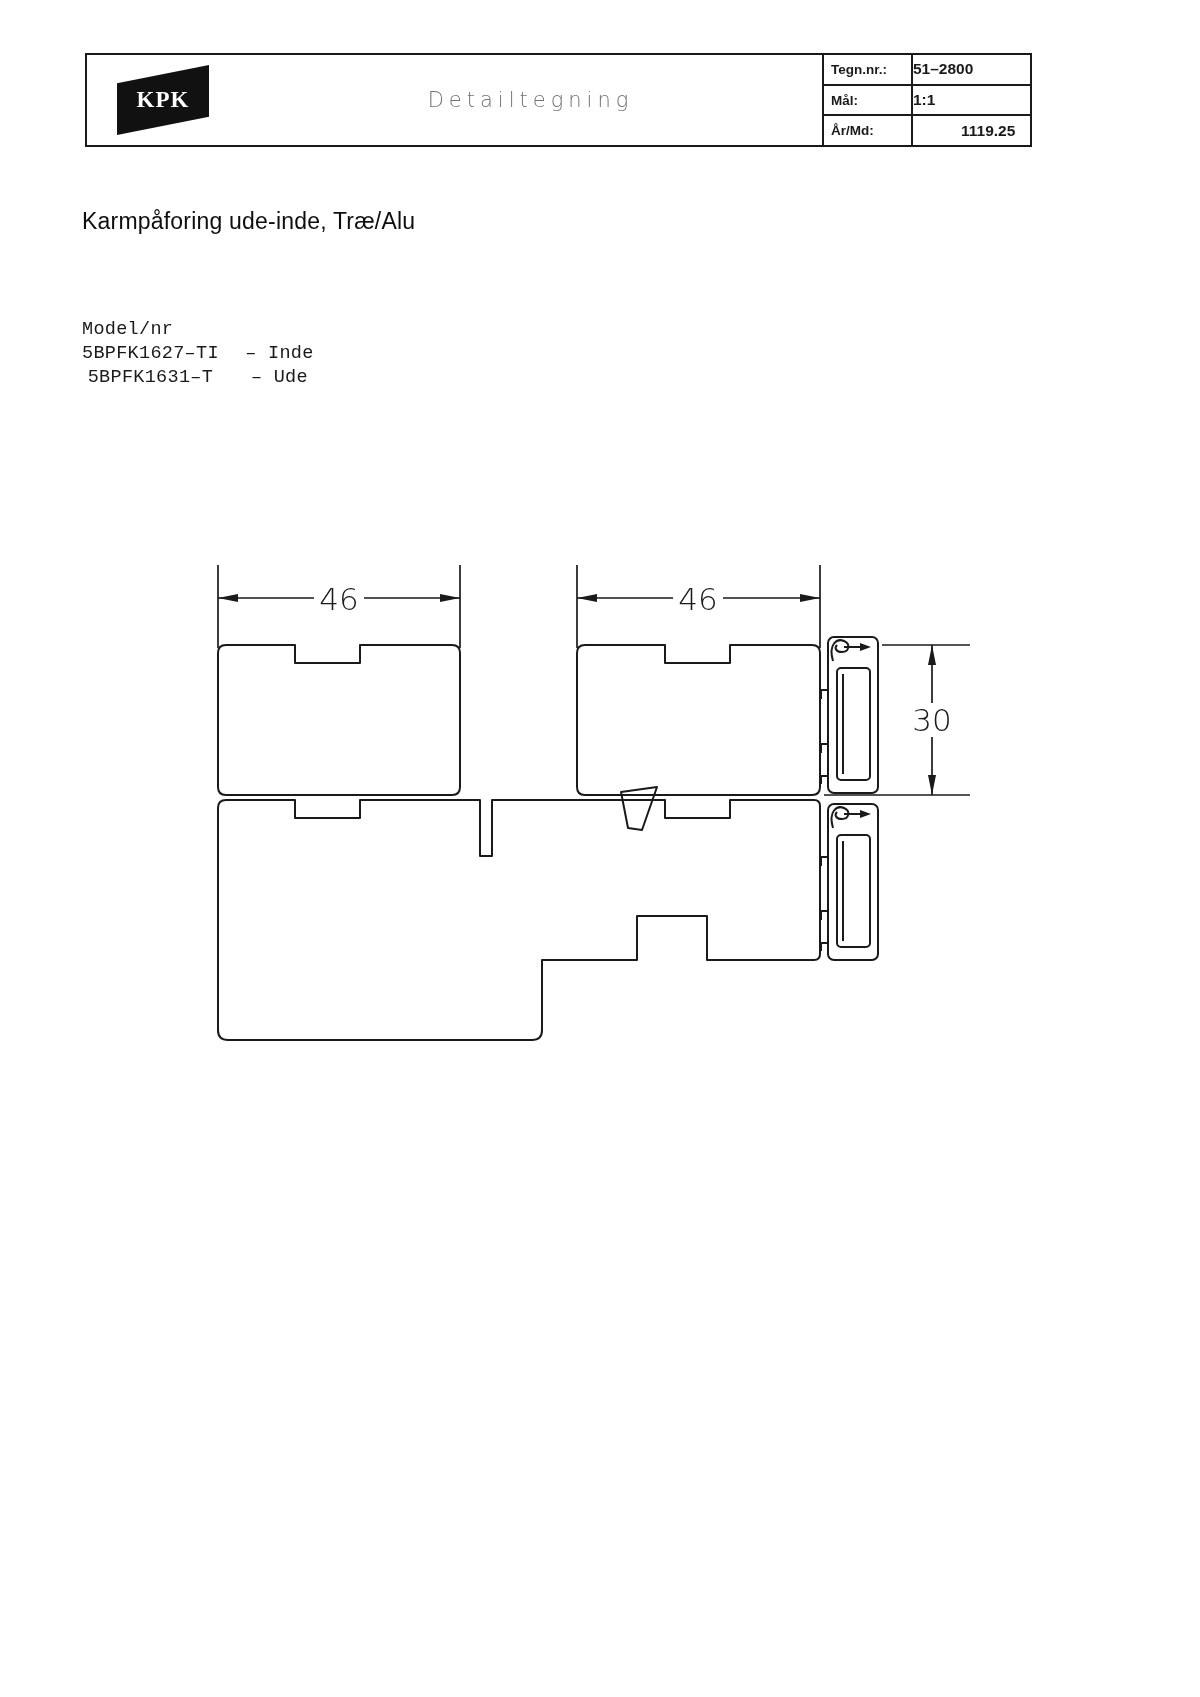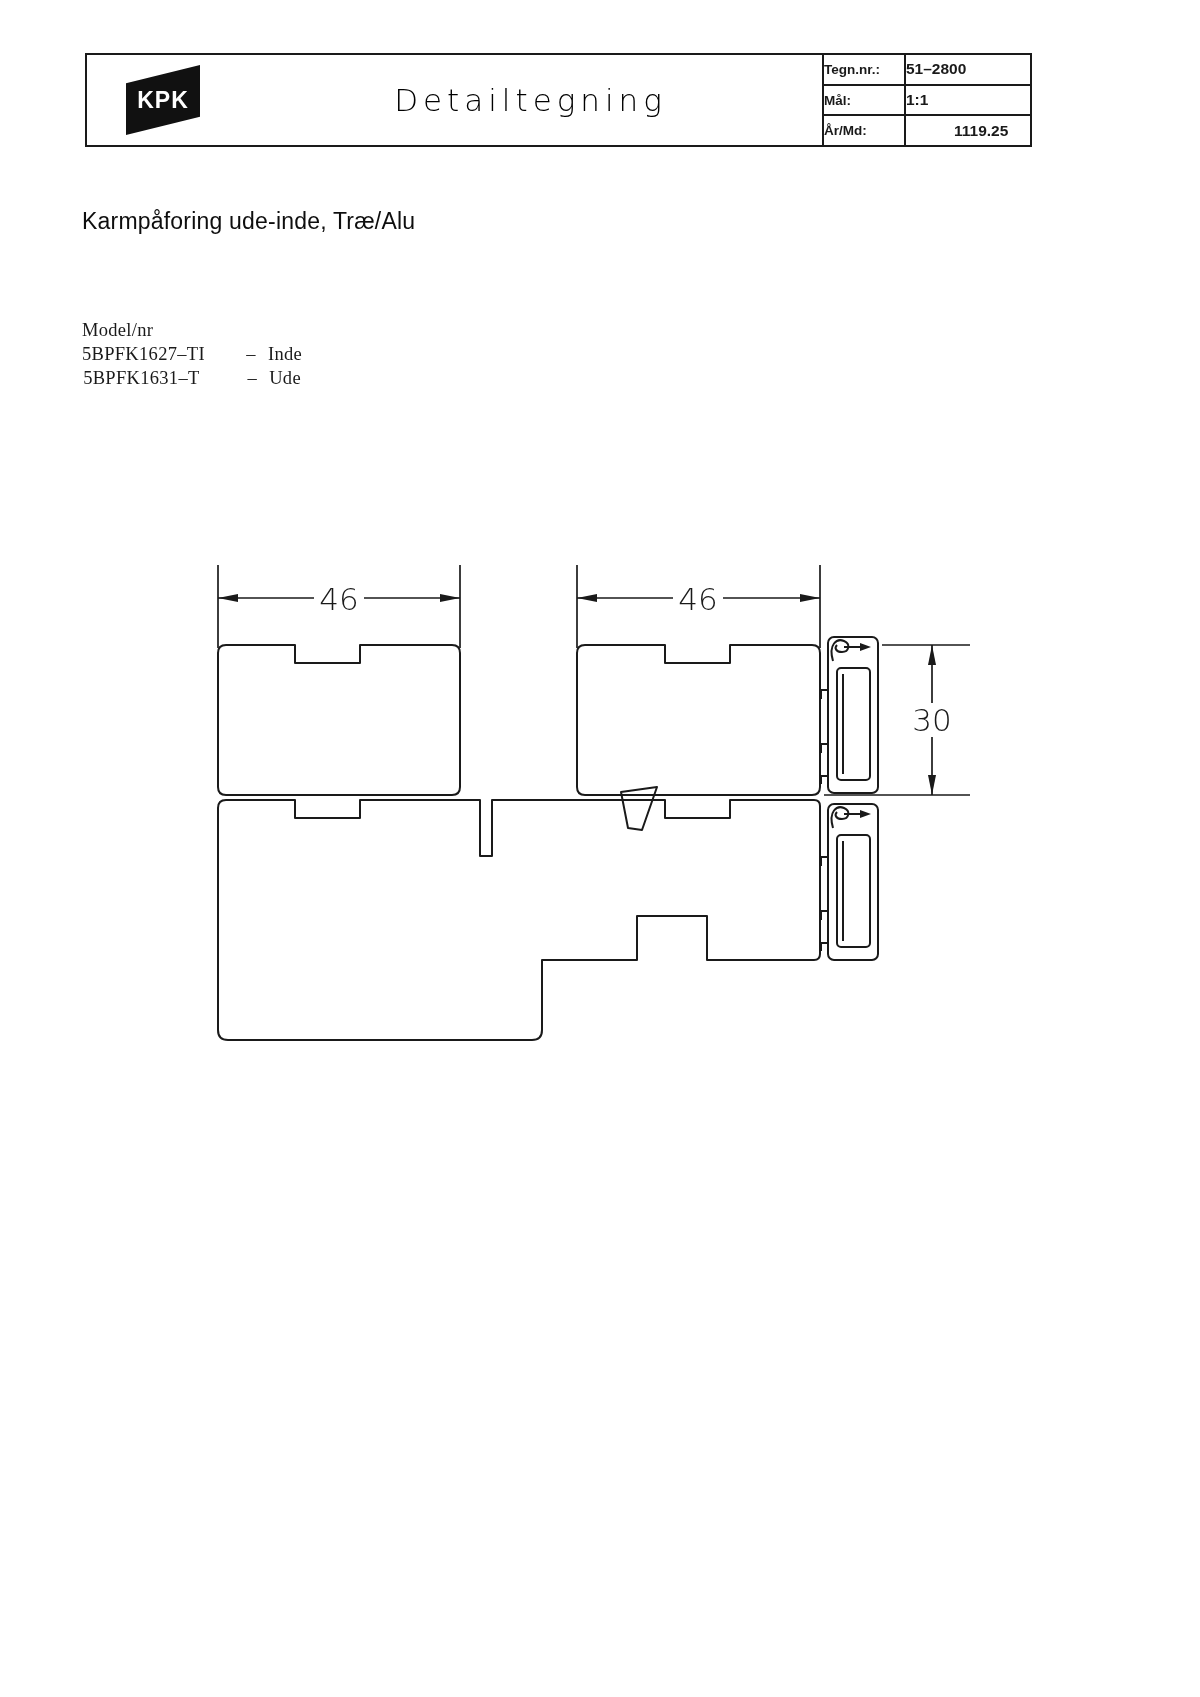--- a/index.html
+++ b/index.html
@@ -7,46 +7,46 @@
     position:relative;width:1200px;height:1697px;background:#ffffff;overflow:hidden;
     font-family:"Liberation Sans","DejaVu Sans",sans-serif;color:#111;
   }
   
   .header-box{
     position:absolute;left:85px;top:53px;width:943px;height:90px;
     border:2px solid #1a1a1a;display:flex;align-items:stretch;background:#fff;
   }
   .logo-wrap{width:152px;display:flex;align-items:center;justify-content:center;}
   .kpk-logo{
-    width:74px;height:70px;background:#111;
+    width:92px;height:70px;background:#111;
     clip-path:polygon(0 26%,100% 0,100% 74%,0 100%);
-    display:flex;align-items:center;justify-content:center;
+    display:flex;align-items:center;justify-content:center;font-family:Liberation Serif, serif;
   }
   .kpk-logo span{color:#fff;font-weight:700;font-size:23px;letter-spacing:1px;}
   .header-title{
     flex:1;display:flex;align-items:center;justify-content:center;
     font-family:"DejaVu Sans",sans-serif;font-weight:300;
-    font-size:31px;letter-spacing:5px;color:#000000;
+    font-size:21px;letter-spacing:5px;color:#737373;
   }
   .info-table{width:206px;border-left:2px solid #1a1a1a;display:flex;flex-direction:column;}
   .info-row{flex:1;display:flex;border-bottom:2px solid #1a1a1a;}
   .info-row:last-child{border-bottom:none;gap:48px;}
   .info-label{
     width:80px;border-right:2px solid #1a1a1a;display:flex;align-items:center;
-    font-size:13.5px;font-weight:700;color:#1a1a1a;
+    padding-left:7px;font-size:13.5px;font-weight:700;color:#1a1a1a;
   }
   .info-value{flex:1;display:flex;align-items:center;font-size:15.5px;font-weight:700;color:#1a1a1a;}
   
   .doc-title{
     position:absolute;left:82px;top:208px;font-size:23px;font-weight:400;color:#0e0e0e;
     letter-spacing:0.2px;
   }
   .model-block{
     position:absolute;left:82px;top:318px;
-    font-family:Liberation Serif, serif;font-weight:300;
+    font-family:Liberation Mono, monospace;font-weight:300;
     font-size:18.5px;color:#1a1a1a;line-height:24px;letter-spacing:0.3px;
   }
   .model-line{display:flex;justify-content:center;}
   .m-code{min-width:152px;}
   .m-dash{width:34px;text-align:center;}
   
   .drawing{position:absolute;left:180px;top:540px;width:820px;height:560px;}
   .drawing path,.drawing rect,.drawing line{
     fill:none;stroke:#1a1a1a;stroke-width:2;stroke-linejoin:round;
   }

